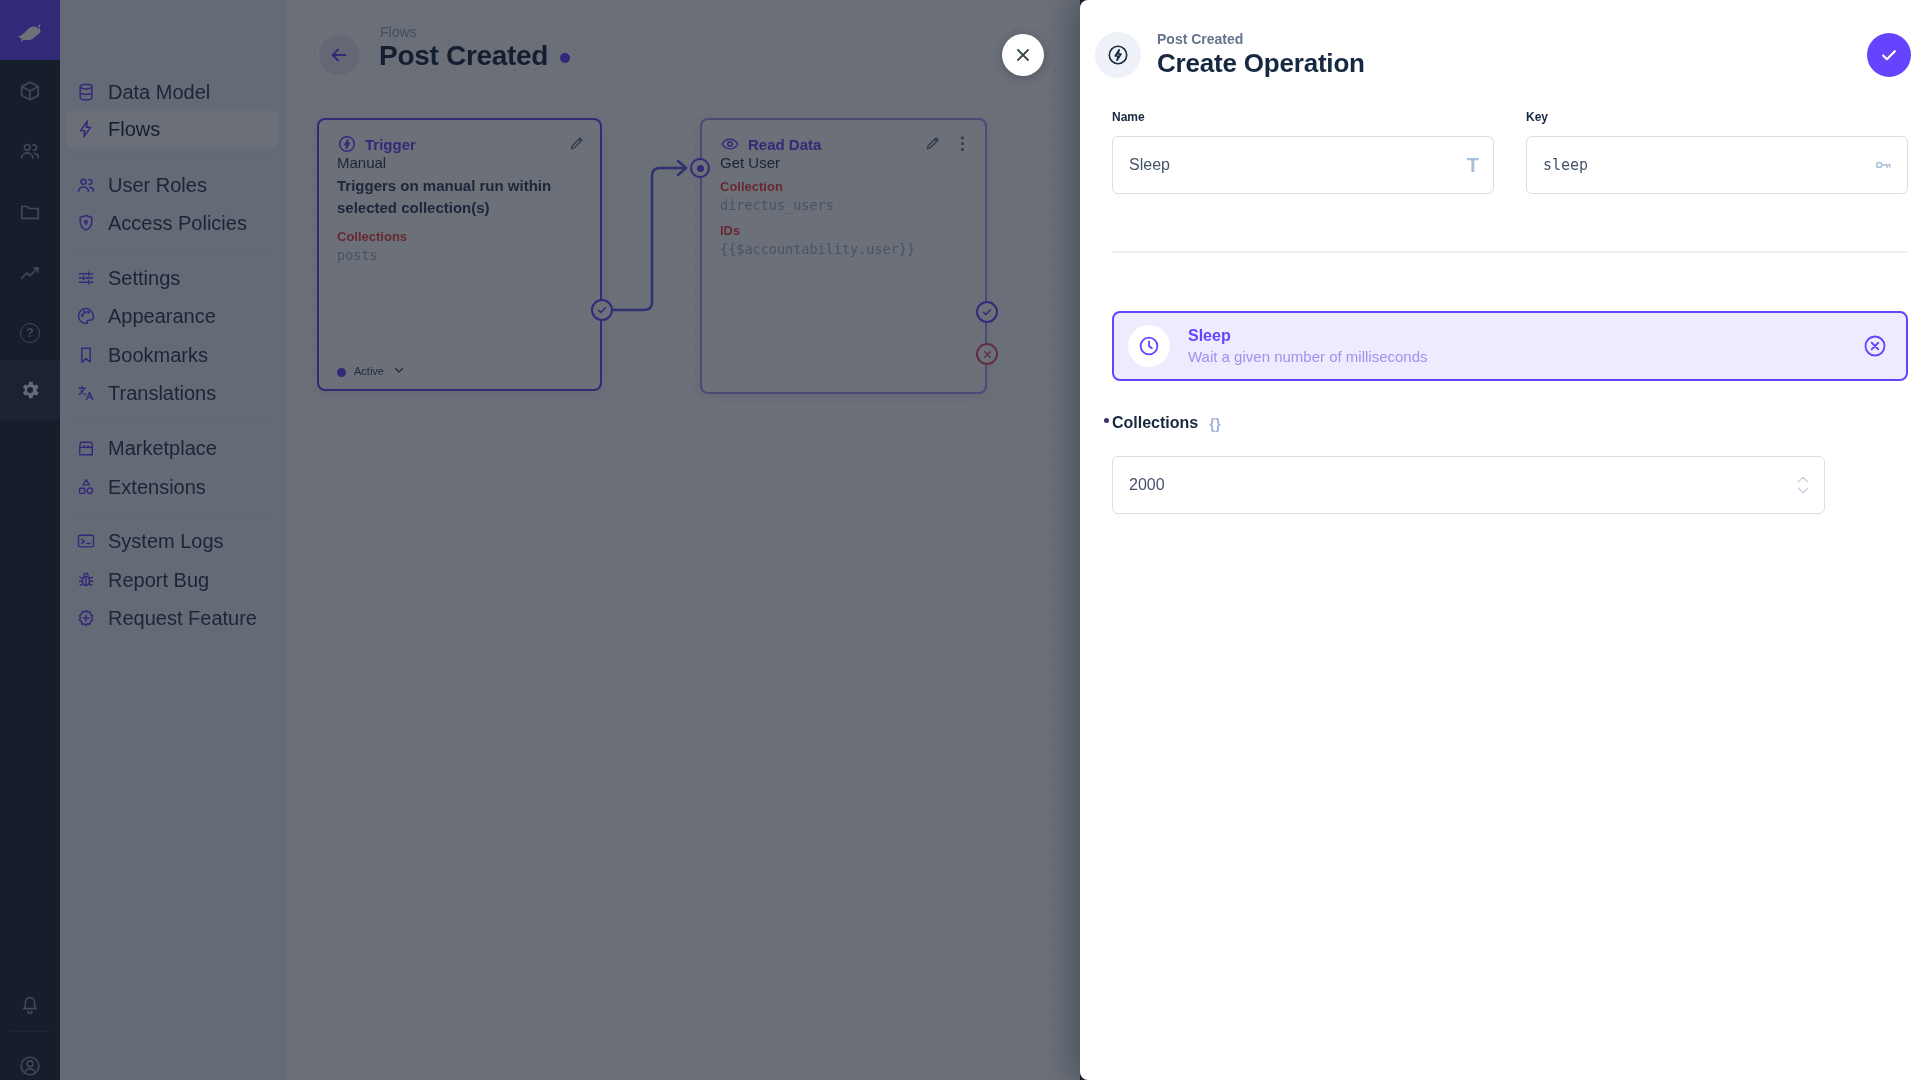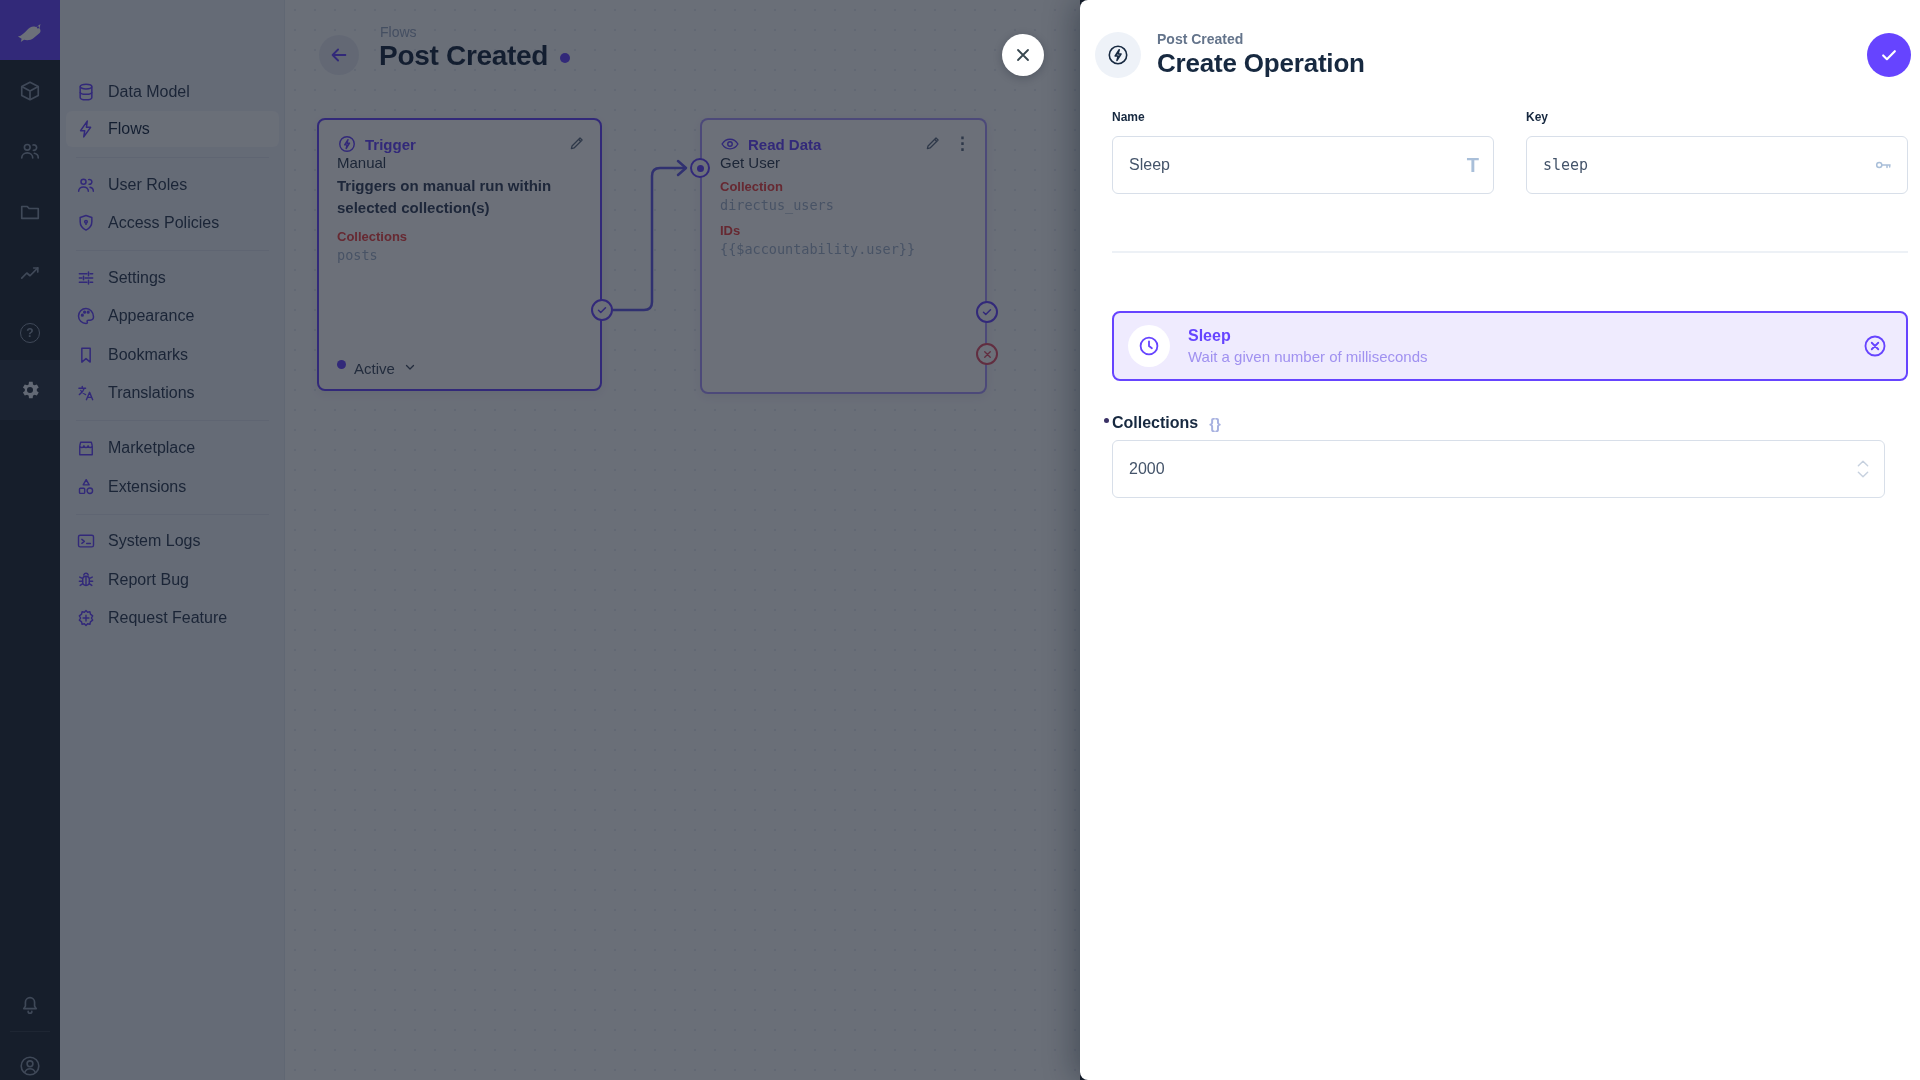--- a/index.html
+++ b/index.html
@@ -17,21 +17,21 @@
   .mod-divider { position:absolute; left:10px; width:40px; height:1px; background:rgba(255,255,255,0.10); }
   .help-circle { width:20px; height:20px; border-radius:50%; border:1.8px solid #8A98A8;
     display:flex; align-items:center; justify-content:center; font-size:12px; font-weight:700; color:#8A98A8; }
 
   
   .nav-panel { position:absolute; left:60px; top:0; width:225px; height:1080px; background:#ECF1F7;
     z-index:1; border-right:1px solid #E0E7EF; }
   .project-header { position:absolute; left:0; top:0; width:225px; height:62px; display:flex;
     align-items:center; gap:14px; padding:0 16px; color:#172940; font-size:15px; font-weight:600; }
   .nav-item { position:absolute; left:6px; width:213px; height:36px; display:flex; align-items:center;
-    gap:12px; padding:0 10px; border-radius:6px; color:#2C3C52; font-size:16px; font-weight:500; }
+    gap:12px; padding:0 10px; border-radius:6px; color:#2C3C52; font-size:20px; font-weight:500; }
   .nav-item.active { background:#F9FBFD; color:#172940; }
   .nav-item .ni { color:#6644FF; display:flex; }
   .nav-divider { position:absolute; left:16px; width:193px; height:1px; background:#DCE3EC; }
 
   
   .canvas { position:absolute; left:285px; top:0; width:795px; height:1080px; background:#FAFBFD;
     background-image:radial-gradient(circle, #E4E9F1 1px, transparent 1.3px); background-size:20px 20px; z-index:1; }
   .back-btn { position:absolute; left:34px; top:35px; width:40px; height:40px; border-radius:50%;
     background:#E6EBF2; display:flex; align-items:center; justify-content:center; color:#6644FF; }
   .flow-breadcrumb { position:absolute; left:95px; top:24px; font-size:14px; color:#97A8C1; font-weight:500; }
@@ -42,22 +42,22 @@
   .panel { position:absolute; background:#FFFFFF; border-radius:8px; padding:14px 18px;
     box-shadow:0 3px 10px rgba(23,41,64,0.07); }
   .panel.trigger { left:32px; top:118px; width:285px; height:273px; border:2px solid #6644FF; }
   .panel.readdata { left:415px; top:118px; width:287px; height:276px; border:2px solid rgba(102,68,255,0.55); }
   .panel-header { display:flex; align-items:center; gap:8px; color:#6644FF; font-size:15px; font-weight:600; }
   .panel-actions { position:absolute; top:14px; right:14px; display:flex; align-items:center; gap:12px; color:#5C6C81; }
   .p-name { font-size:15px; color:#2E3D52; font-weight:500; }
   .p-desc { margin-top:4px; font-size:15px; line-height:22px; color:#32415A; font-weight:600; }
   .p-label { margin-top:10px; font-size:13px; color:#ef4444; font-weight:600; }
   .p-mono { margin-top:3px; font-size:13.5px; color:#A0B2CB; font-family:"DejaVu Sans Mono", monospace; }
-  .active-row { position:absolute; left:18px; bottom:12px; display:flex; align-items:flex-start; gap:8px;
-    font-size:15px; color:#3E4C61; font-weight:500; }
+  .active-row { position:absolute; left:18px; bottom:12px; display:flex; align-items:flex-end; gap:8px;
+    font-size:11px; color:#3E4C61; font-weight:500; }
   .status-dot { width:9px; height:9px; border-radius:50%; background:#6644FF; }
 
   .connector { position:absolute; border-radius:50%; background:#fff; display:flex; align-items:center;
     justify-content:center; z-index:2; }
   .conn-resolve { width:22px; height:22px; border:2px solid #6644FF; color:#6644FF; }
   .conn-reject  { width:22px; height:22px; border:2px solid #E35169; color:#E35169; }
   .conn-input   { width:20px; height:20px; border:2px solid #6644FF; }
   .conn-input i { width:7px; height:7px; border-radius:50%; background:#6644FF; display:block; }
   .wire { position:absolute; left:0; top:0; pointer-events:none; }
 
@@ -450,21 +450,21 @@
             <path d="M9 9l6 6M15 9l-6 6"></path>
           </svg>
       </div>
     </div>
 
     <div class="ms-label-row">
       <span class="req-dot"></span>
       <span class="ms-label">Collections</span>
       <span class="braces-icon">{}</span>
     </div>
-    <div class="input" style="left:32px; top:440px; width:773px">
+    <div class="input" style="left:32px; top:456px; width:713px">
       <span>2000</span>
       <span class="trail stepper">
         <svg width="14" height="9" viewBox="0 0 24 14" fill="none" stroke="currentColor" stroke-width="2.4" stroke-linecap="round" stroke-linejoin="round">
             <path d="M4 11l8-8 8 8"></path>
           </svg>
         <svg width="14" height="9" viewBox="0 0 24 14" fill="none" stroke="currentColor" stroke-width="2.4" stroke-linecap="round" stroke-linejoin="round">
             <path d="M4 3l8 8 8-8"></path>
           </svg>
       </span>
     </div>

